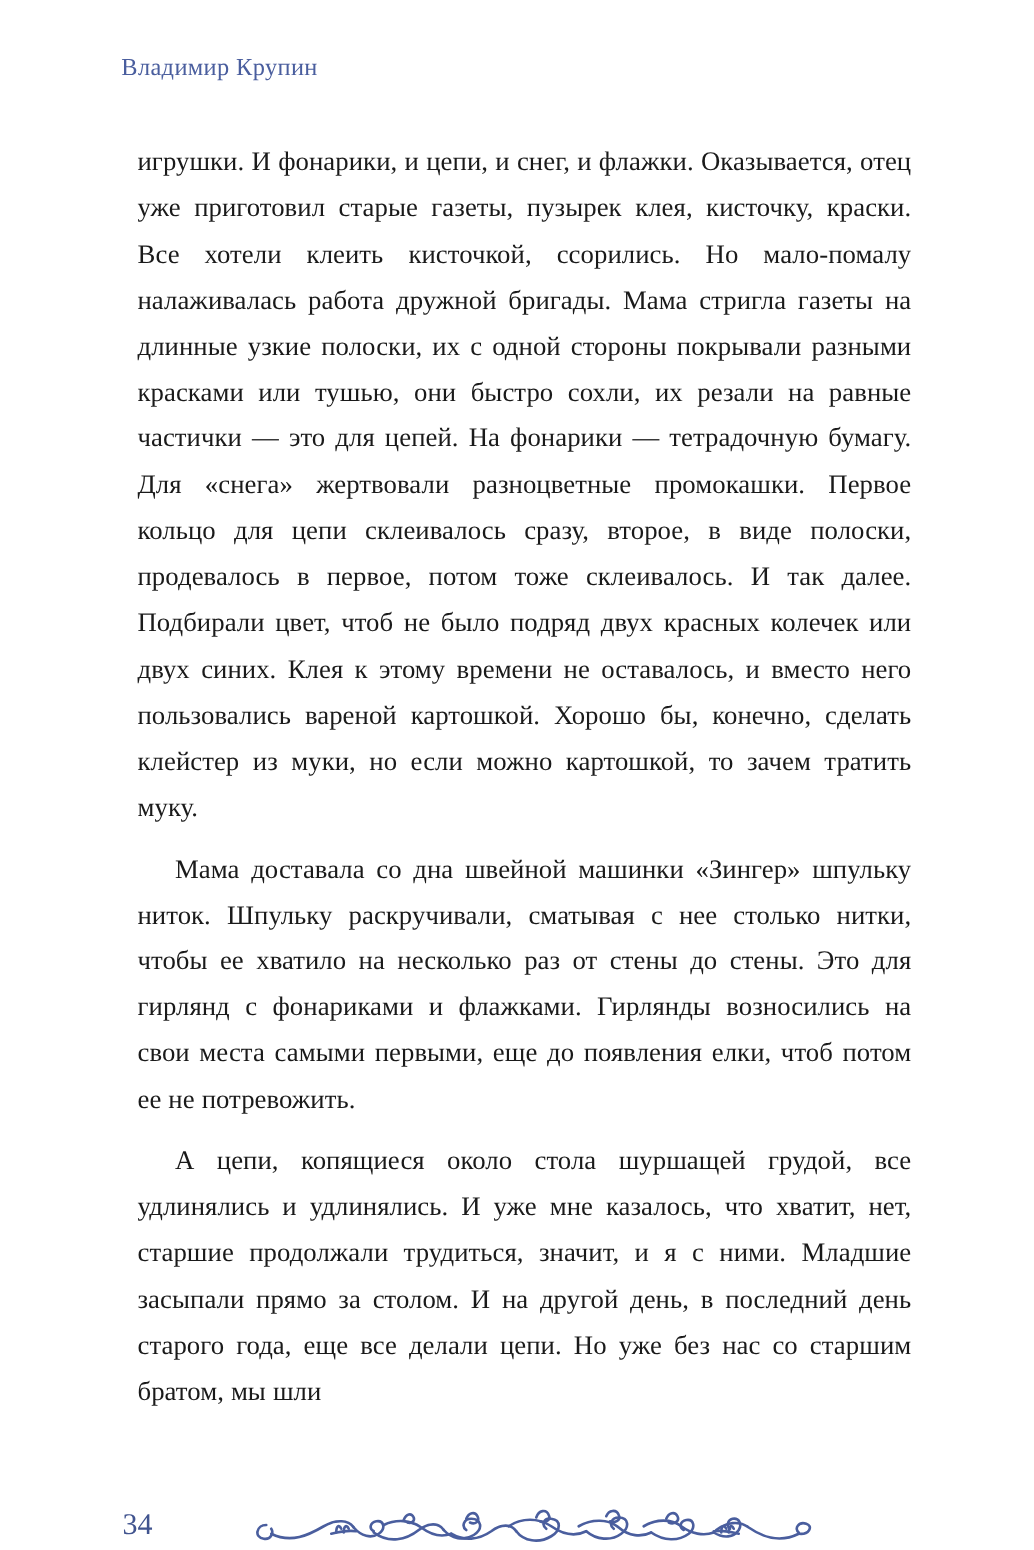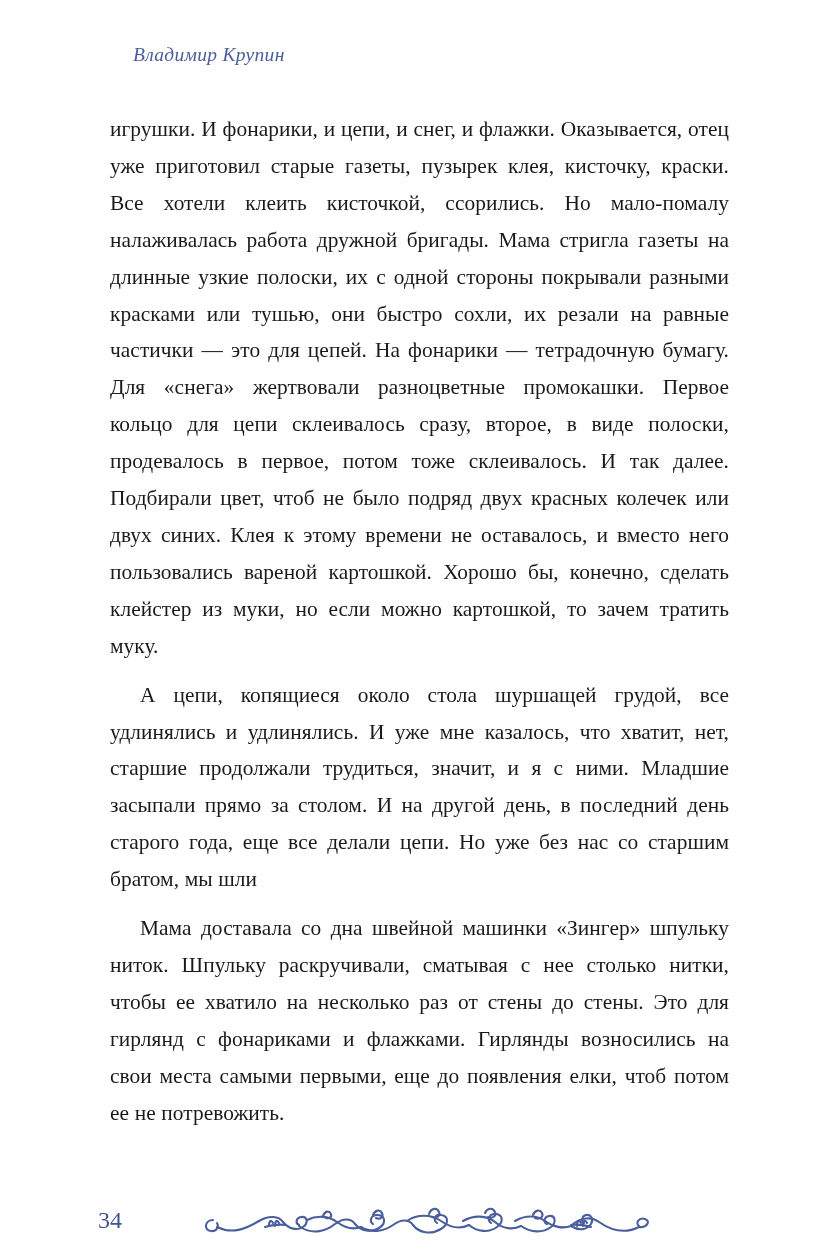--- a/index.html
+++ b/index.html
@@ -21,26 +21,24 @@
     inset: 0;
     background: #ffffff;
   }
 
   
   .running-head {
     position: absolute;
     left: 97px;
     top: 44px;
     font-family: "Liberation Serif", "DejaVu Serif", serif;
-    font-style: italic;
     font-size: 19.5px;
     letter-spacing: 0.3px;
     color: #4a5e9e;
     white-space: nowrap;
-    margin-left: 36px;
   }
 
   
   .textblock {
     position: absolute;
     left: 98px;
     top: 99px;
     width: 643px;
   }
 
@@ -93,22 +91,22 @@
 </style>
 </head>
 <body>
 
 <div class="page">
 
   <div class="running-head">Владимир Крупин</div>
 
   <div class="textblock">
     <p class="para">игрушки. И фонарики, и цепи, и снег, и флажки. Оказывается, отец уже приготовил старые газеты, пузырек клея, кисточку, краски. Все хотели клеить кисточкой, ссорились. Но мало-помалу налаживалась работа дружной бригады. Мама стригла газеты на длинные узкие полоски, их с одной стороны покрывали разными красками или тушью, они быстро сохли, их резали на равные частички — это для цепей. На фонарики — тетрадочную бумагу. Для «снега» жертвовали разноцветные промокашки. Первое кольцо для цепи склеивалось сразу, второе, в виде полоски, продевалось в первое, потом тоже склеивалось. И так далее. Подбирали цвет, чтоб не было подряд двух красных колечек или двух синих. Клея к этому времени не оставалось, и вместо него пользовались вареной картошкой. Хорошо бы, конечно, сделать клейстер из муки, но если можно картошкой, то зачем тратить муку.</p>
+    <p class="para indent">Мама доставала со дна швейной машинки «Зингер» шпульку ниток. Шпульку раскручивали, сматывая с нее столько нитки, чтобы ее хватило на несколько раз от стены до стены. Это для гирлянд с фонариками и флажками. Гирлянды возносились на свои места самыми первыми, еще до появления елки, чтоб потом ее не потревожить.</p>
     <p class="para indent">А цепи, копящиеся около стола шуршащей грудой, все удлинялись и удлинялись. И уже мне казалось, что хватит, нет, старшие продолжали трудиться, значит, и я с ними. Младшие засыпали прямо за столом. И на другой день, в последний день старого года, еще все делали цепи. Но уже без нас со старшим братом, мы шли</p>
-    <p class="para indent">Мама доставала со дна швейной машинки «Зингер» шпульку ниток. Шпульку раскручивали, сматывая с нее столько нитки, чтобы ее хватило на несколько раз от стены до стены. Это для гирлянд с фонариками и флажками. Гирлянды возносились на свои места самыми первыми, еще до появления елки, чтоб потом ее не потревожить.</p>
   </div>
 
   <div class="footer">
     <div class="folio">34</div>
 
     <div class="ornament">
       <svg viewBox="0 0 450 42" xmlns="http://www.w3.org/2000/svg">
         <g fill="none" stroke="#4a5e9e" stroke-width="2.1" stroke-linecap="round" stroke-linejoin="round">
 
           <path d="M10 18 C2 18 0 28 8 29 C14 30 16 24 14 21"></path>

